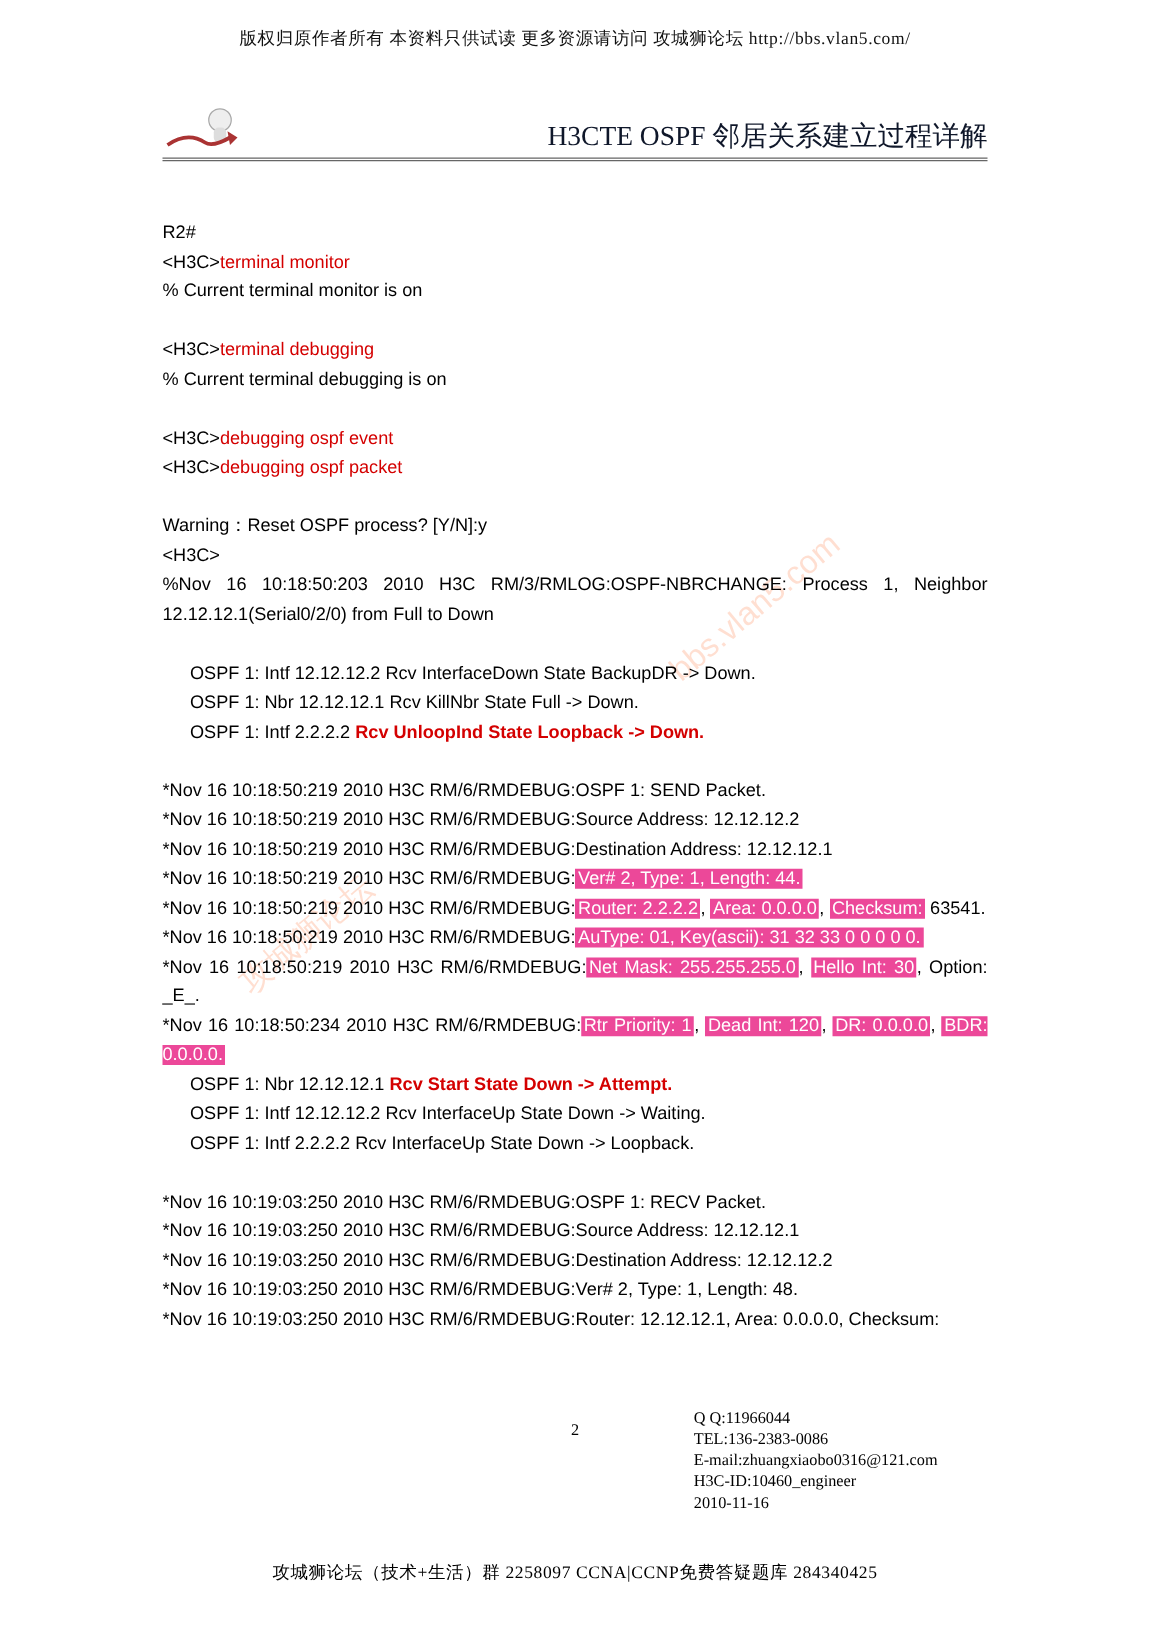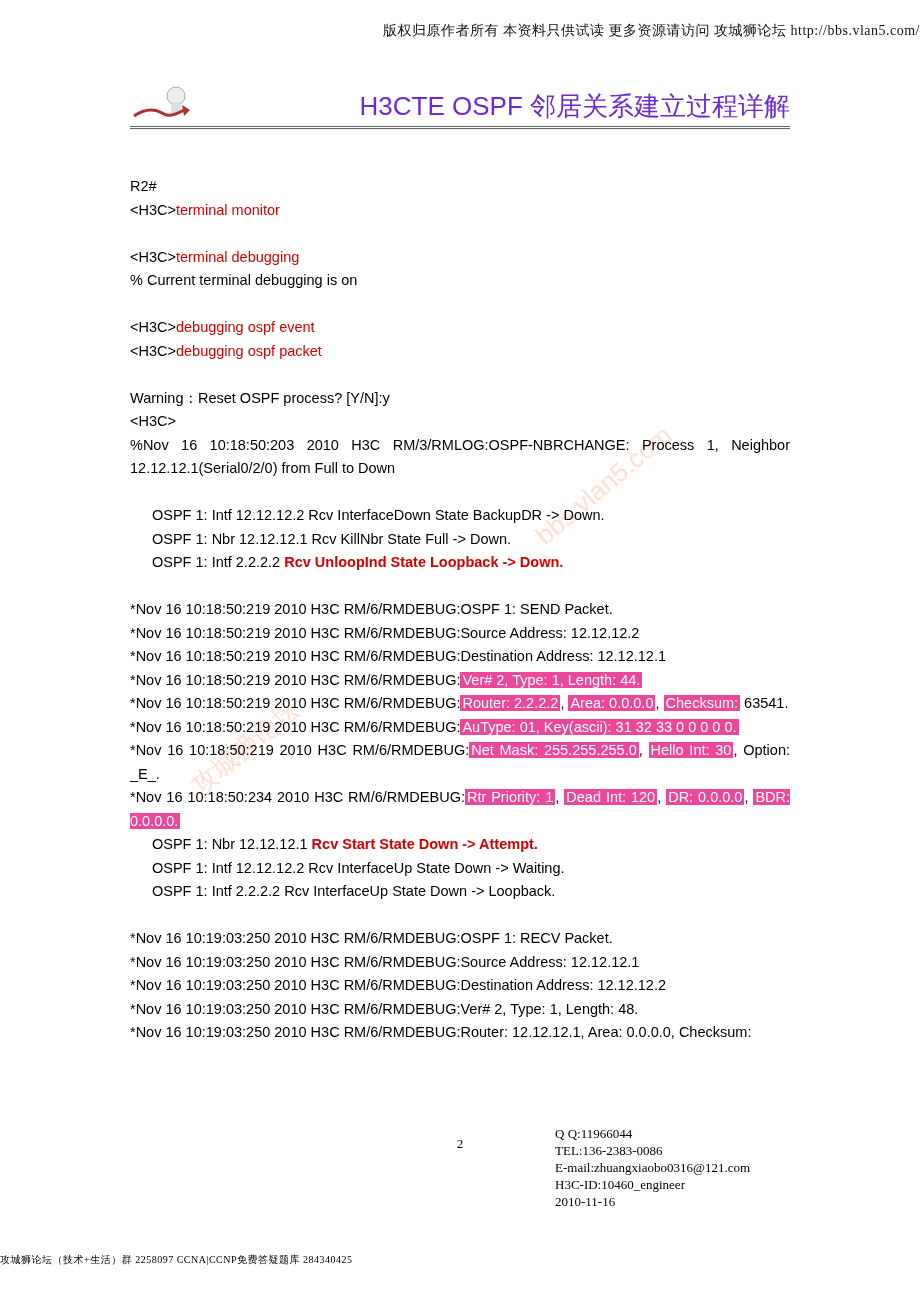--- a/index.html
+++ b/index.html
@@ -1,31 +1,31 @@
 <!DOCTYPE html>
 <html><head>
 <meta charset="utf-8">
 <style>
   html,body{margin:0;padding:0;background:#fff;font-family:"SimSun","Times New Roman",serif;color:#000}
   .page{width:920px;height:1302px;margin:0 auto;position:relative;box-sizing:border-box}
-  .top-note{position:absolute;top:22px;left:0;right:0;text-align:right;font-size:14px;color:#111;letter-spacing:.5px}
+  .top-note{position:absolute;top:22px;left:0;right:0;text-align:center;font-size:14px;color:#111;letter-spacing:.5px}
   .hdr{position:absolute;top:80px;left:130px;right:130px;border-bottom:3px double #666}
   .hdr-inner{display:flex;align-items:flex-end;justify-content:space-between;padding-bottom:2px}
   .logo{width:70px;height:44px;position:relative}
   .logo svg{width:100%;height:100%}
-  .title{font-size:26px;color:#6d28d9;font-family:Liberation Sans, sans-serif}
+  .title{font-size:22px;color:#0f172a;font-family:Liberation Serif, serif}
   .body{position:absolute;top:175px;left:130px;right:130px;font-size:14.5px;line-height:23.5px;color:#000;font-family:Liberation Sans, sans-serif}
   .red{color:#d40000}
   .bold{font-weight:bold}
   .hl{background:#ec4899;color:#fff;padding:0 2px}
   .indent{padding-left:22px}
   .wm{position:absolute;pointer-events:none;font-size:26px;color:rgba(255,80,0,0.18);font-family:Arial,sans-serif;transform:rotate(-40deg)}
   .foot-page{position:absolute;bottom:150px;left:0;right:0;text-align:center;font-size:13px}
   .foot-info{position:absolute;bottom:92px;left:555px;font-size:13px;line-height:17px}
-  .bottom{position:absolute;bottom:35px;left:0;right:0;font-size:10px;letter-spacing:.5px}
+  .bottom{position:absolute;bottom:35px;left:0;right:0;text-align:center;font-size:14px;letter-spacing:.5px}
 </style>
 </head>
 <body>
 
 <div class="page">
 
   <div class="top-note">版权归原作者所有 本资料只供试读 更多资源请访问 攻城狮论坛 http://bbs.vlan5.com/</div>
 
   <div class="hdr">
     <div class="hdr-inner">
@@ -40,20 +40,21 @@
       <div class="title">H3CTE OSPF 邻居关系建立过程详解</div>
     </div>
   </div>
 
   <div class="wm" style="top:470px;left:520px">bbs.vlan5.com</div>
   <div class="wm" style="top:730px;left:180px">攻城狮论坛</div>
 
   <div class="body">
     <div>R2#</div>
     <div><span>&lt;H3C&gt;</span><span class="red">terminal monitor</span></div>
+    <div>% Current terminal monitor is on</div>
     <div>&nbsp;</div>
     <div><span>&lt;H3C&gt;</span><span class="red">terminal debugging</span></div>
     <div>% Current terminal debugging is on</div>
     <div>&nbsp;</div>
     <div><span>&lt;H3C&gt;</span><span class="red">debugging ospf event</span></div>
     <div><span>&lt;H3C&gt;</span><span class="red">debugging ospf packet</span></div>
     <div>&nbsp;</div>
     <div>Warning：Reset OSPF process? [Y/N]:y</div>
     <div>&lt;H3C&gt;</div>
     <div style="text-align:justify">%Nov 16 10:18:50:203 2010 H3C RM/3/RMLOG:OSPF-NBRCHANGE: Process 1, Neighbor 12.12.12.1(Serial0/2/0) from Full to Down</div>

